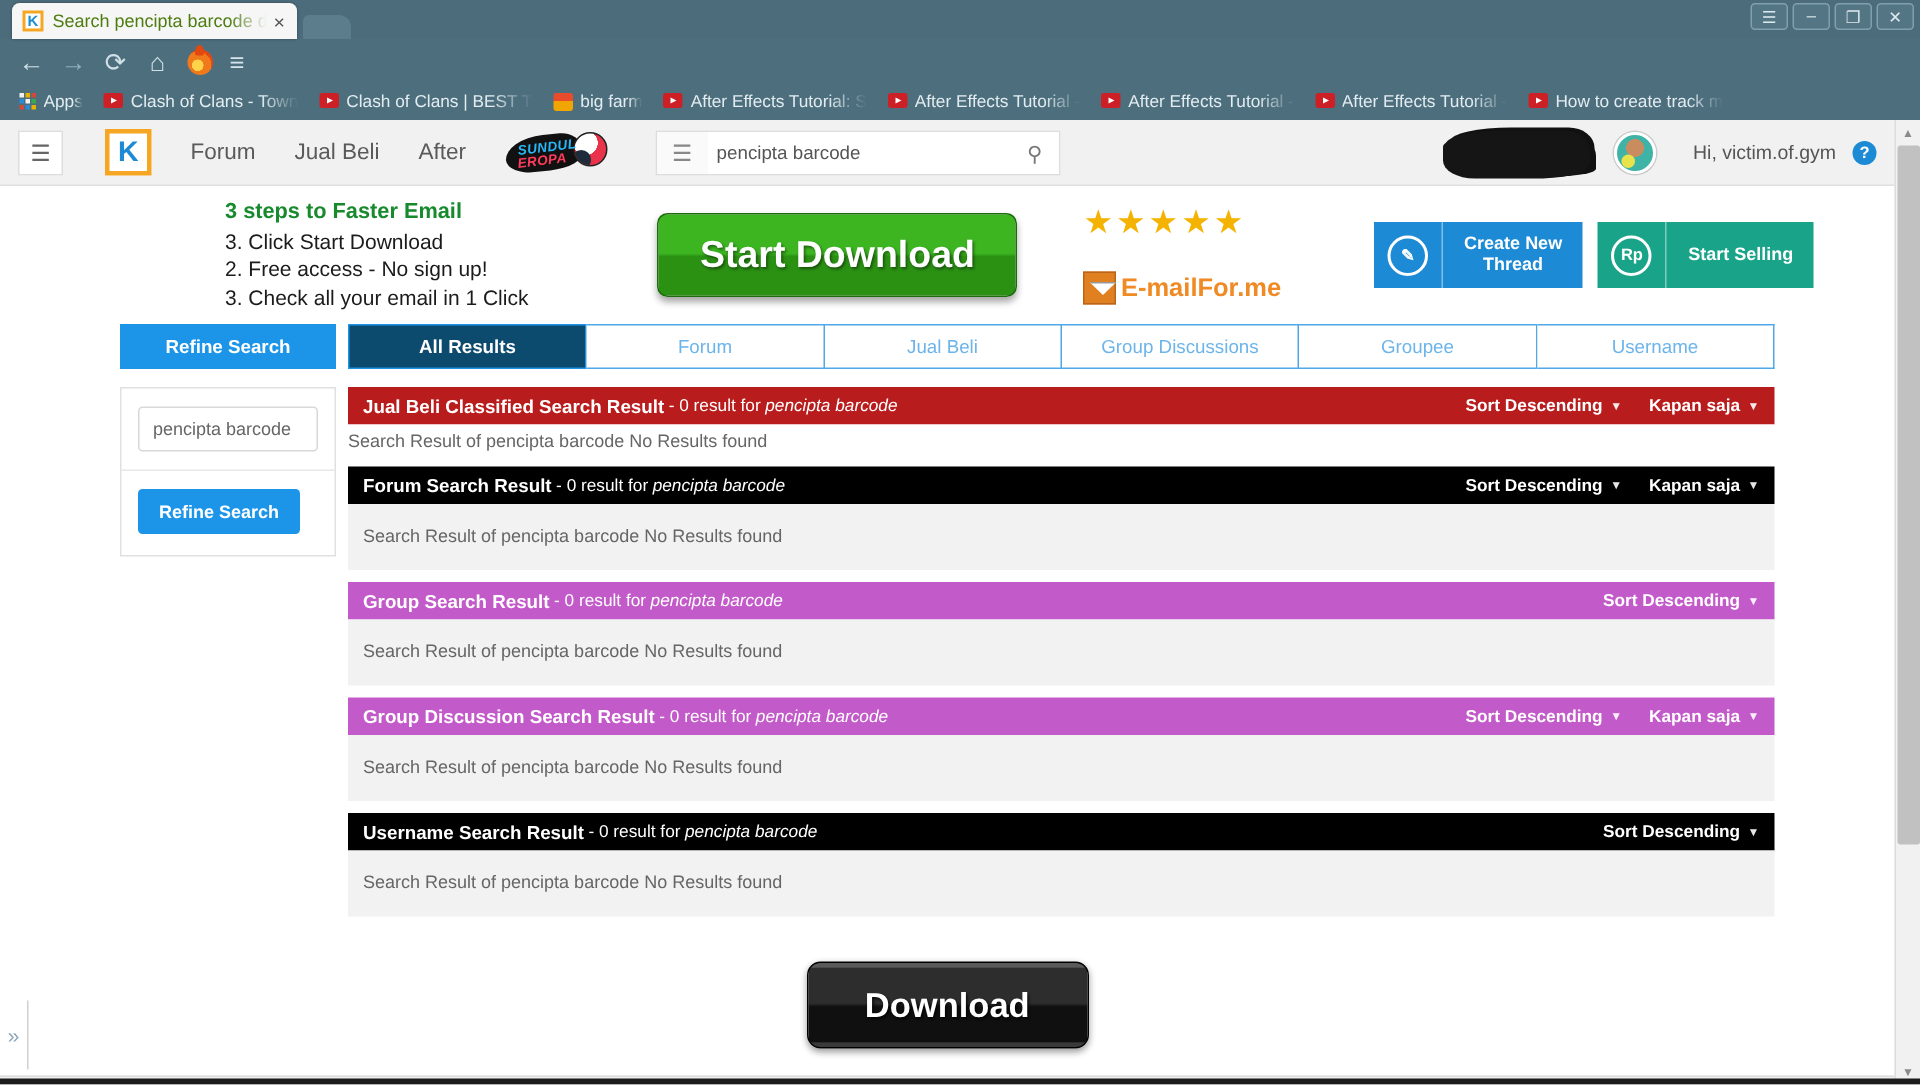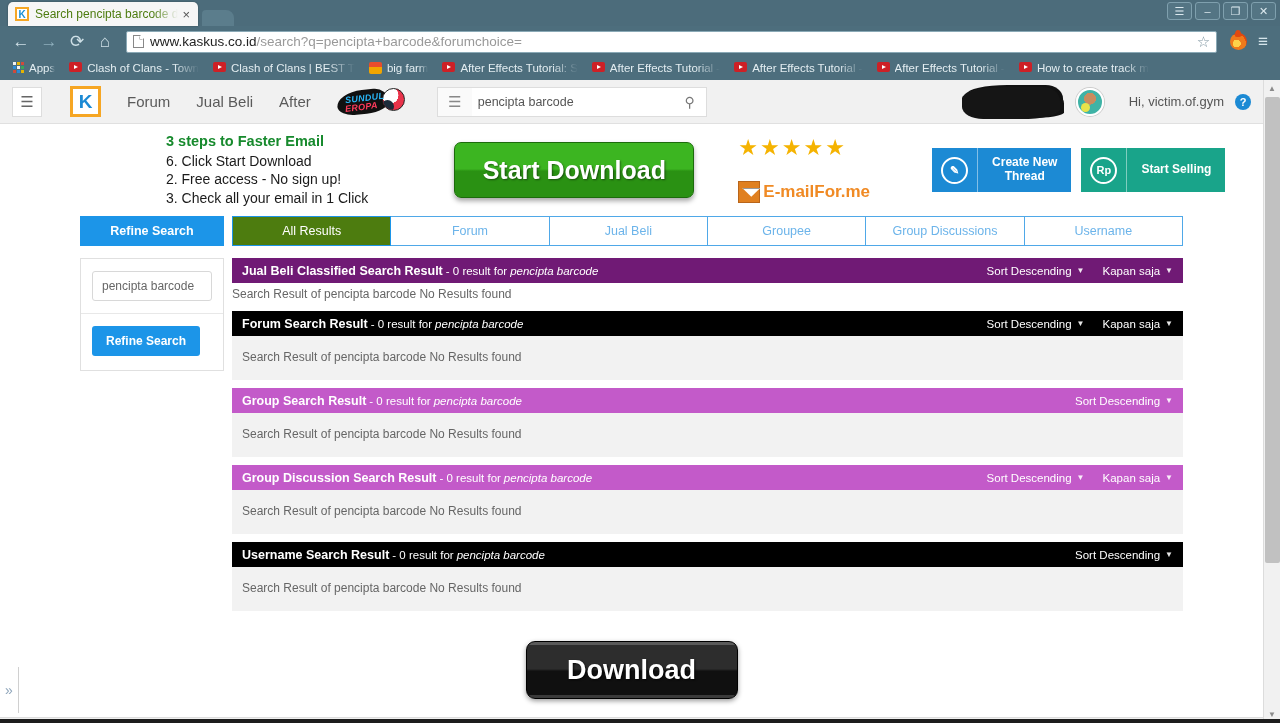--- a/index.html
+++ b/index.html
@@ -201,21 +201,21 @@
     border-radius:50%; background:#e8e34a;
   }
   .greet { margin-left: 25px; color: #555; font-size: 13px; cursor: pointer; }
   .help-icon {
     margin-left: 11px; width: 16px; height: 16px; border-radius: 50%;
     background: #1c8ad4; color: #fff; font-size: 11px; font-weight: bold;
     display:flex; align-items:center; justify-content:center; cursor:pointer;
   }
 
   
-  .ad-band { height: 92px; display: flex; align-items: center; padding: 0 24px; background:#fff; }
+  .ad-band { height: 92px; display: flex; align-items: center; padding: 0 8px; background:#fff; }
   .ad-text { margin-left: 142px; line-height: 1.33; }
   .ad-head { color: #178a2d; font-weight: bold; font-size: 14.5px; }
   .ad-line { color: #1b1b1b; font-size: 14px; }
   .start-dl {
     margin-left: 86px; width: 240px; height: 56px;
     background: linear-gradient(#3cb521 0 48%, #2a9113 52% 100%);
     border: 1px solid #1c6b0c; border-radius: 7px;
     color: #fff; font-size: 25px; font-weight: bold;
     display:flex; align-items:center; justify-content:center;
     text-shadow: 1px 1px 2px rgba(0,0,0,.45);
@@ -262,21 +262,21 @@
     font-weight: bold; display:flex; align-items:center; justify-content:center;
     cursor: pointer;
   }
   .result-tabs { display: flex; flex: 1; margin-left: 8px; }
   .rtab {
     flex: 1; border: 1px solid #4fa8e8; border-left: none; background: #fff;
     color: #6cb4ea; font-size: 12.5px; display:flex; align-items:center;
     justify-content:center; cursor: pointer;
   }
   .rtab:first-child { border-left: 1px solid #4fa8e8; }
-  .rtab.active { background: #4d7c0f; color: #fff; font-weight: normal; border-color:#1c95e8; }
+  .rtab.active { background: #0c4a6e; color: #fff; font-weight: bold; border-color:#1c95e8; }
 
   .body-row { display: flex; }
   .sidebar { width: 144px; flex: none; }
   .refine-card { border: 1px solid #e0e0e0; background:#fff; }
   .refine-top { padding: 12px 11px; }
   .refine-input {
     width: 100%; height: 30px; border: 1px solid #d8d8d8; border-radius: 3px;
     padding: 0 9px; font-size: 12px; color: #666; outline: none;
     font-family: "Liberation Sans", sans-serif;
   }
@@ -286,41 +286,41 @@
     padding: 8px 14px; font-size: 12px; font-weight: bold; cursor: pointer;
     font-family: "Liberation Sans", sans-serif;
   }
 
   .results { flex: 1; margin-left: 8px; }
   .result-block { margin-bottom: 8px; }
   .result-head {
     height: 25px; display: flex; align-items: center; padding: 0 10px;
     color: #fff; font-size: 12px;
   }
-  .result-head.teal { background: #701a75; }
+  .result-head.teal { background: #b91c1c; }
   .result-head.blue { background: #000000; }
   .result-head.purple { background: #c35ac9; }
   .rh-title { font-weight: bold; font-size: 12.5px; }
   .rh-sub { margin-left: 3px; font-size: 11.5px; }
   .rh-q { font-style: italic; }
   .rh-controls { margin-left: auto; display: flex; gap: 18px; }
-  .rh-ctrl { font-size: 11.5px; cursor: pointer; display:flex; align-items:center; gap:5px; }
+  .rh-ctrl { font-size: 11.5px; cursor: pointer; display:flex; align-items:center; gap:5px;font-weight:bold; }
   .caret { font-size: 8px; opacity: .9; }
   .result-body {
     background: #f2f2f2; color: #666; font-size: 12px;
     padding: 6px 10px;
   }
   .result-body.tall { padding: 14px 10px 16px; }
   .result-body.plain { background: #fff; padding: 4px 0 2px; color:#666; }
 
   .dl-wrap { display: flex; justify-content: center; padding: 22px 0 18px; }
   .big-dl {
-    width: 212px; height: 58px; border-radius: 9px;
+    width: 188px; height: 58px; border-radius: 9px;
     background: linear-gradient(#5a5a5a 0 5%, #2d2d2d 6% 48%, #101010 52% 94%, #3a3a3a 95% 100%);
-    border: 1px solid #000; color: #fff; font-size: 27px; font-weight: bold;
+    border: 1px solid #000; color: #fff; font-size: 23px; font-weight: bold;
     display:flex; align-items:center; justify-content:center;
     text-shadow: 1px 1px 2px rgba(0,0,0,.8);
     box-shadow: 0 2px 5px rgba(0,0,0,.4); cursor: pointer;
   }
 
   .footer {
     background: #efefef; border-top: 1px solid #ddd; height: 70px;
     padding: 18px 80px 0; display: flex;
   }
 
@@ -366,25 +366,20 @@
       <div class="win-btn">❐</div>
       <div class="win-btn">✕</div>
     </div>
   </div>
 
   <div class="toolbar">
     <div class="nav-btn">←</div>
     <div class="nav-btn disabled">→</div>
     <div class="nav-btn">⟳</div>
     <div class="nav-btn">⌂</div>
-    <div class="omnibox">
-      <div class="page-icon"></div>
-      <div class="url"><span class="host">www.kaskus.co.id</span><span>/search?q=pencipta+barcode&amp;forumchoice=</span></div>
-      <div class="star-icon">☆</div>
-    </div>
     <div class="ext-icon"></div>
     <div class="menu-icon">≡</div>
   </div>
 
   <div class="bookmarks" id="bookmarks">
       <div class="bm">
         <span class="bm-grid"></span>
         <span class="bm-label">Apps</span>
       </div>
       <div class="bm">
@@ -443,21 +438,21 @@
         </div>
         <div class="redaction"></div>
         <div class="avatar"></div>
         <div class="greet">Hi, victim.of.gym</div>
         <div class="help-icon">?</div>
       </div>
 
       <div class="ad-band">
         <div class="ad-text">
           <div class="ad-head">3 steps to Faster Email</div>
-          <div class="ad-line">6. Click Start Download</div>
+          <div class="ad-line">3. Click Start Download</div>
           <div class="ad-line">2. Free access - No sign up!</div>
           <div class="ad-line">3. Check all your email in 1 Click</div>
         </div>
         <div class="start-dl">Start Download</div>
         <div class="ad-rate">
           <div class="stars">★★★★★</div>
           <div class="brandline">
             <div class="brand-ico"></div>
             <div class="brand-txt">E-mailFor.me</div>
           </div>
@@ -481,22 +476,22 @@
         </div>
       </div>
 
       <div class="content">
         <div class="tabs-row">
           <div class="refine-tab">Refine Search</div>
           <div class="result-tabs" id="result-tabs">
               <div class="rtab active">All Results</div>
               <div class="rtab">Forum</div>
               <div class="rtab">Jual Beli</div>
+              <div class="rtab">Group Discussions</div>
               <div class="rtab">Groupee</div>
-              <div class="rtab">Group Discussions</div>
               <div class="rtab">Username</div>
             </div>
         </div>
 
         <div class="body-row">
           <div class="sidebar">
             <div class="refine-card">
               <div class="refine-top">
                 <input class="refine-input" value="pencipta barcode" style="">
               </div>

